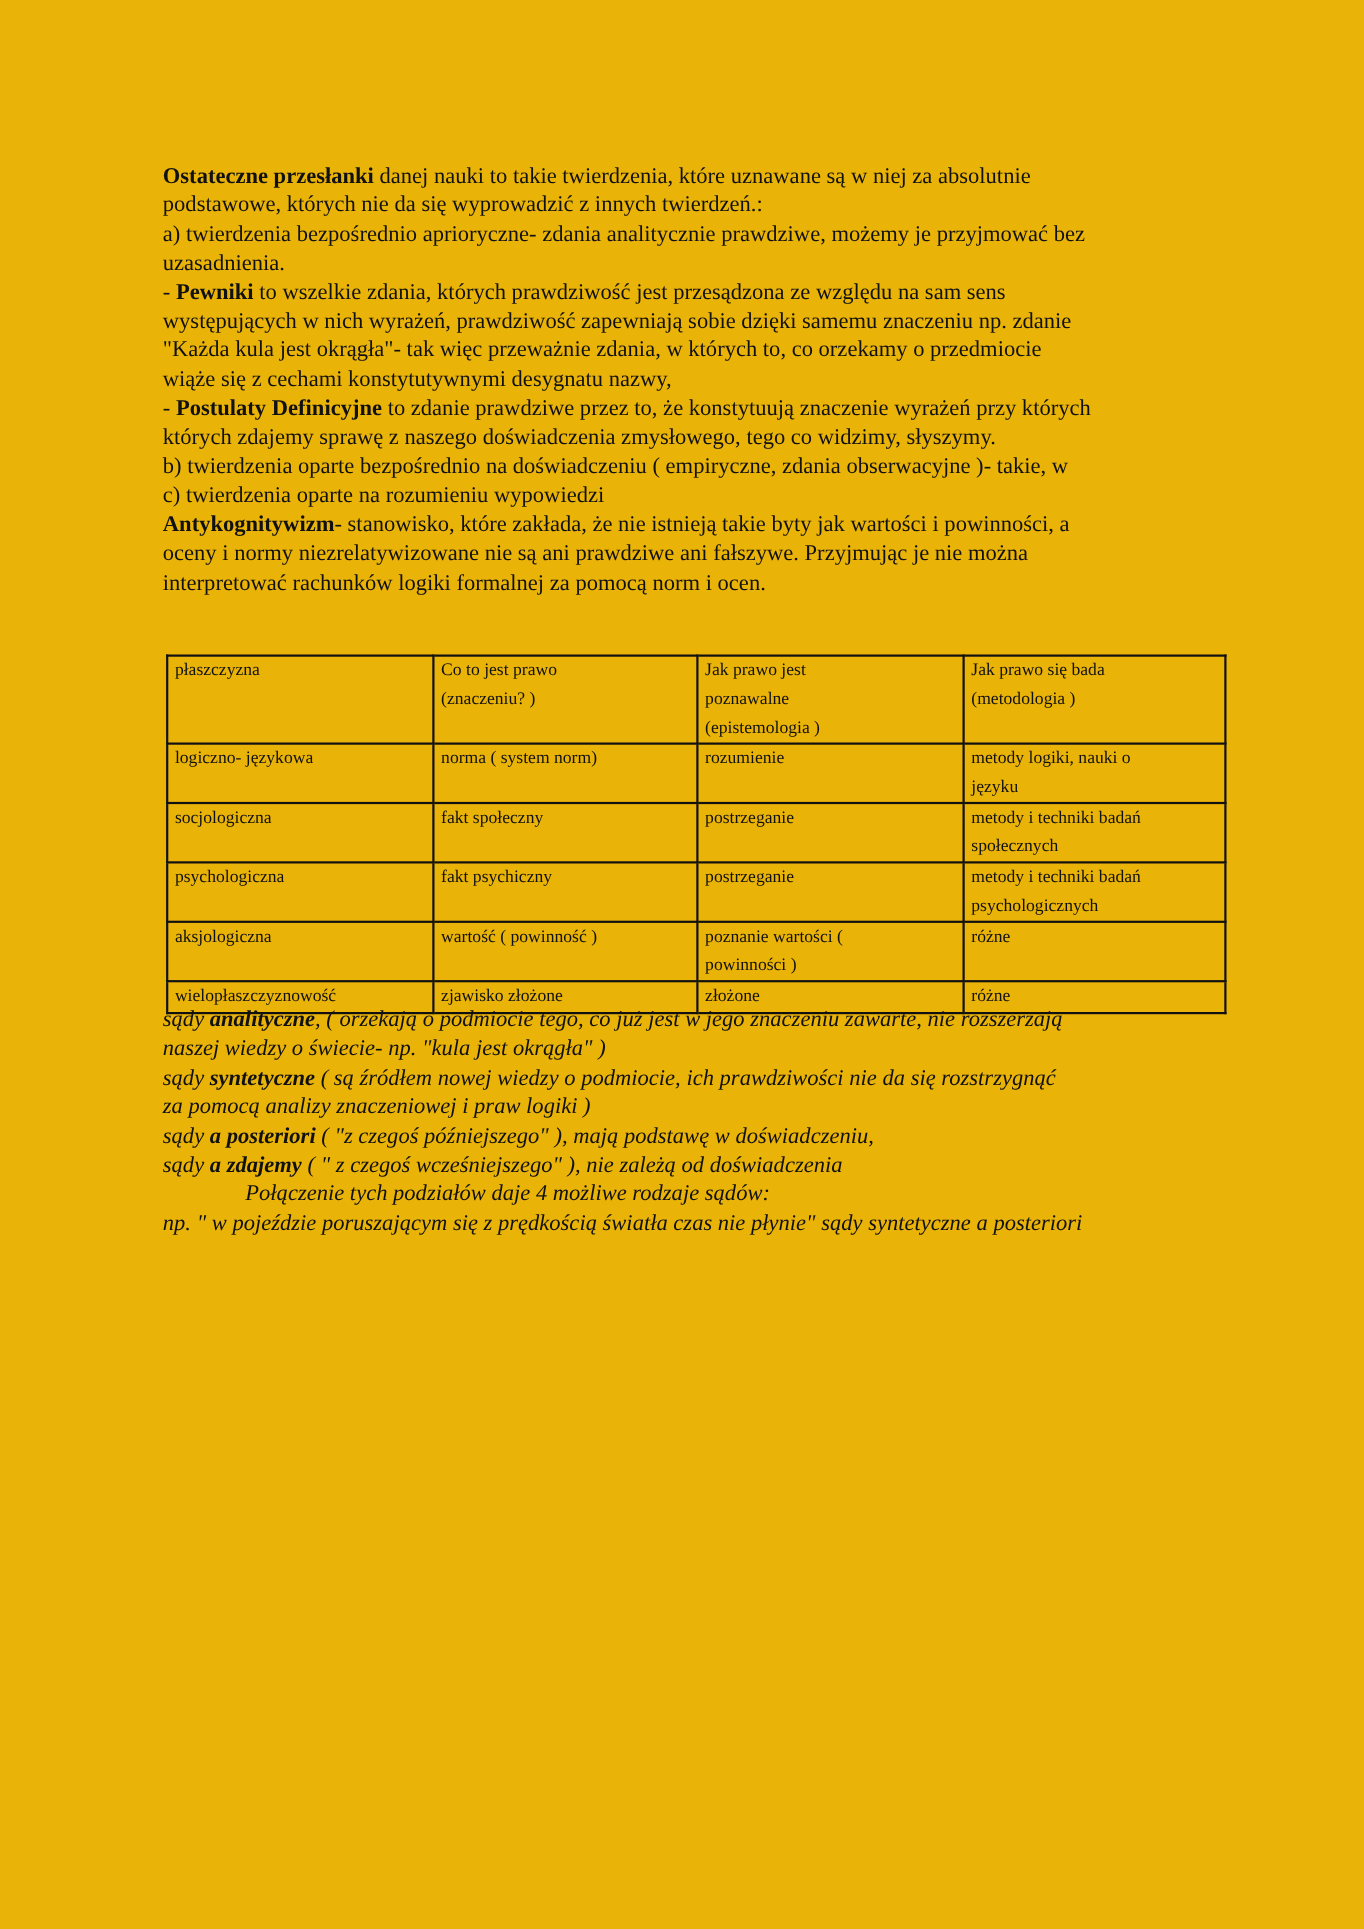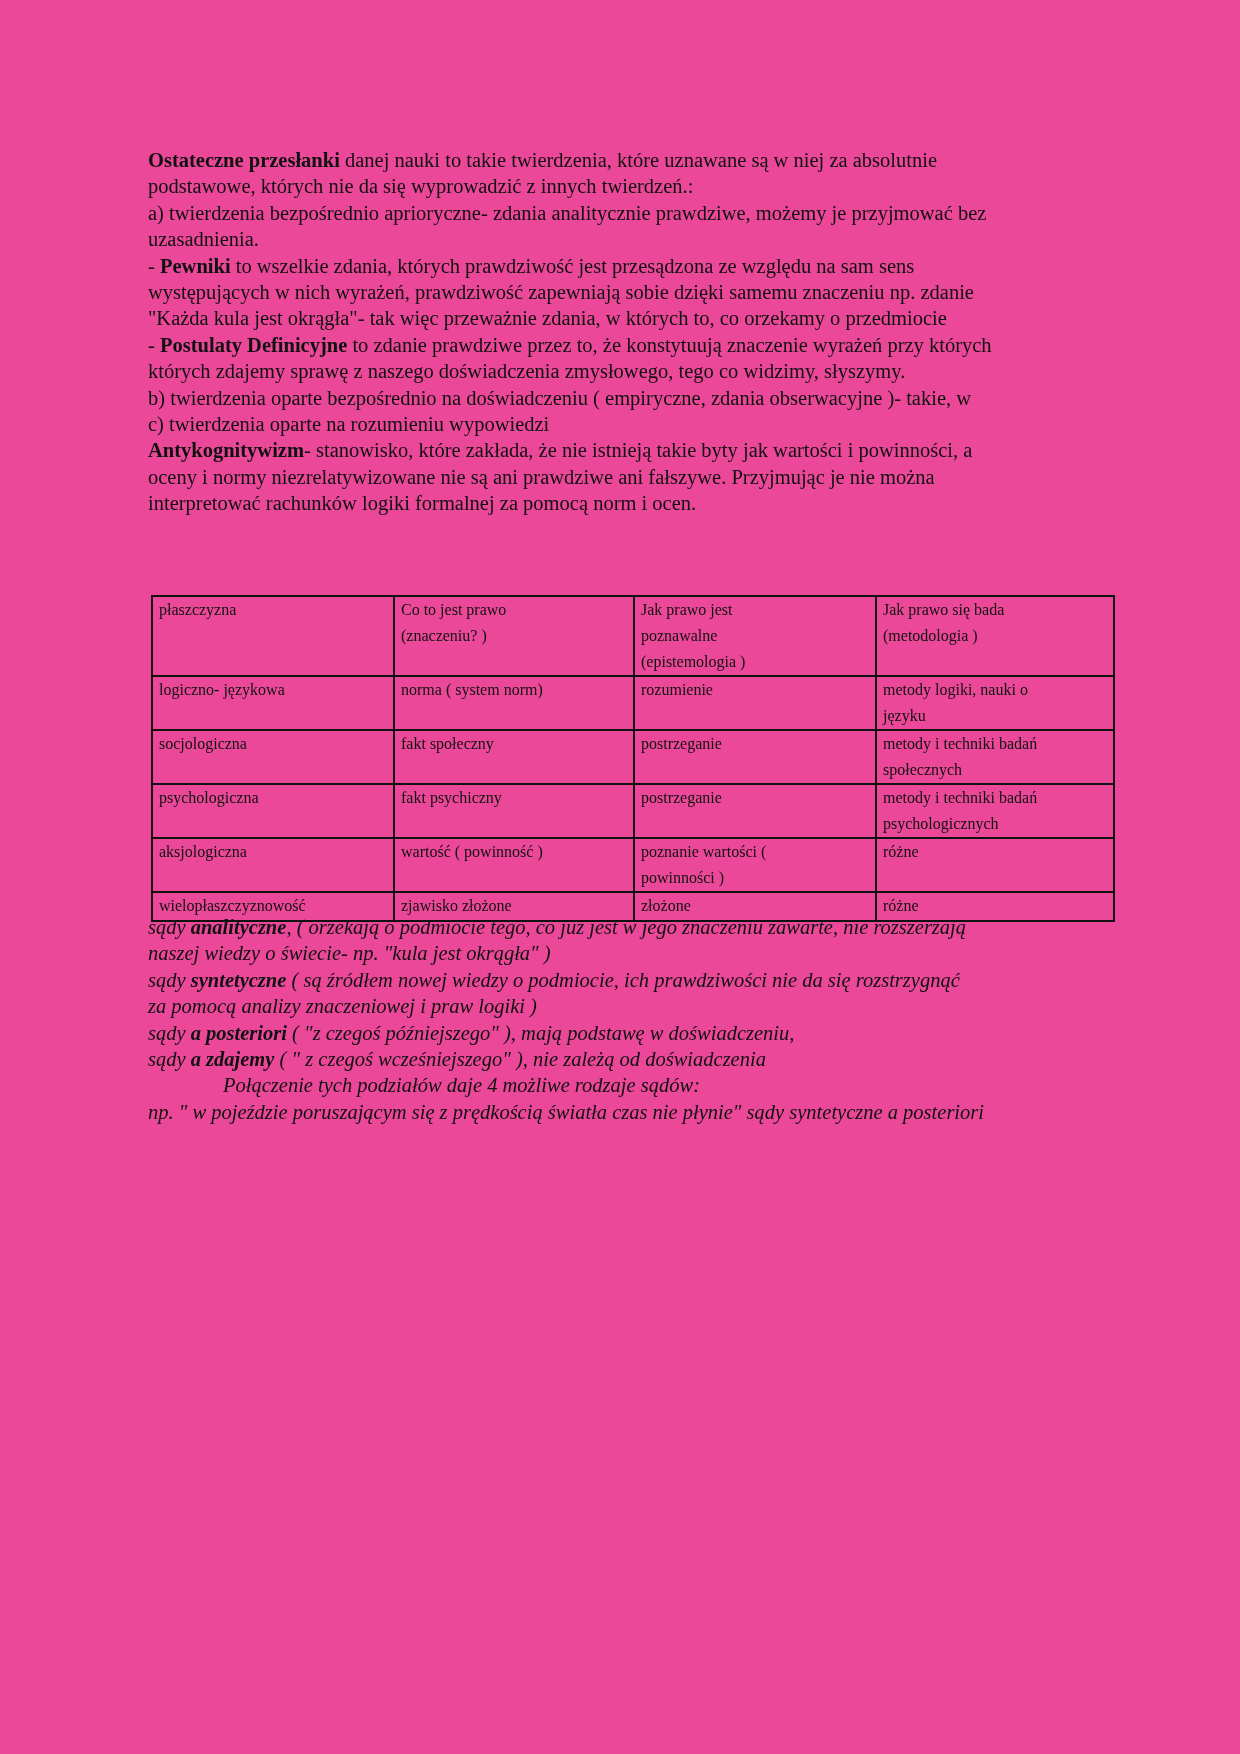--- a/index.html
+++ b/index.html
@@ -1,18 +1,18 @@
 <!DOCTYPE html>
 <html><head>
 <meta charset="utf-8">
 <style>
   html, body { margin:0; padding:0; background:#ffffff; }
   body { width:1240px; height:1754px; position:relative; overflow:hidden;
          font-family:"Liberation Serif", "DejaVu Serif", serif; color:#111; }
-  .page { position:absolute; left:0; top:0; width:1240px; height:1754px; background:#ec4899; }
+  .page { position:absolute; left:0; top:0; width:1240px; height:1754px; background:#eab308; }
   .block { position:absolute; left:148px; width:960px; font-size:20.5px; line-height:26.4px; }
   .line { white-space:nowrap; }
   .b { font-weight:bold; }
   .indent { padding-left:75px; }
   table.grid { position:absolute; left:151px; top:595px; border-collapse:collapse;
                font-size:16px; line-height:26px; }
   table.grid td { border:2px solid #111; vertical-align:top; padding:0 6px; text-align:left; }
   td.c0 { width:228px; } td.c1 { width:226px; } td.c2 { width:228px; } td.c3 { width:224px;margin-left:22px; }
   tr.h0 td { height:76px; }
   tr.r td { height:51px; }
@@ -24,20 +24,21 @@
 <div class="page">
 
   <div class="block" style="top:147px;">
     <div class="line"><span class="b">Ostateczne przesłanki</span><span> danej nauki to takie twierdzenia, które uznawane są w niej za absolutnie</span></div>
     <div class="line">podstawowe, których nie da się wyprowadzić z innych twierdzeń.:</div>
     <div class="line">a) twierdzenia bezpośrednio aprioryczne- zdania analitycznie prawdziwe, możemy je przyjmować bez</div>
     <div class="line">uzasadnienia.</div>
     <div class="line"><span>- </span><span class="b">Pewniki</span><span> to wszelkie zdania, których prawdziwość jest przesądzona ze względu na sam sens</span></div>
     <div class="line">występujących w nich wyrażeń, prawdziwość zapewniają sobie dzięki samemu znaczeniu np. zdanie</div>
     <div class="line">"Każda kula jest okrągła"- tak więc przeważnie zdania, w których to, co orzekamy o przedmiocie</div>
+    <div class="line">wiąże się z cechami konstytutywnymi desygnatu nazwy,</div>
     <div class="line"><span>- </span><span class="b">Postulaty Definicyjne</span><span> to zdanie prawdziwe przez to, że konstytuują znaczenie wyrażeń przy których</span></div>
     <div class="line">których zdajemy sprawę z naszego doświadczenia zmysłowego, tego co widzimy, słyszymy.</div>
     <div class="line">b) twierdzenia oparte bezpośrednio na doświadczeniu ( empiryczne, zdania obserwacyjne )- takie, w</div>
     <div class="line">c) twierdzenia oparte na rozumieniu wypowiedzi</div>
     <div class="line"><span class="b">Antykognitywizm</span><span>- stanowisko, które zakłada, że nie istnieją takie byty jak wartości i powinności, a</span></div>
     <div class="line">oceny i normy niezrelatywizowane nie są ani prawdziwe ani fałszywe. Przyjmując je nie można</div>
     <div class="line">interpretować rachunków logiki formalnej za pomocą norm i ocen.</div>
   </div>
 
   <table class="grid">

